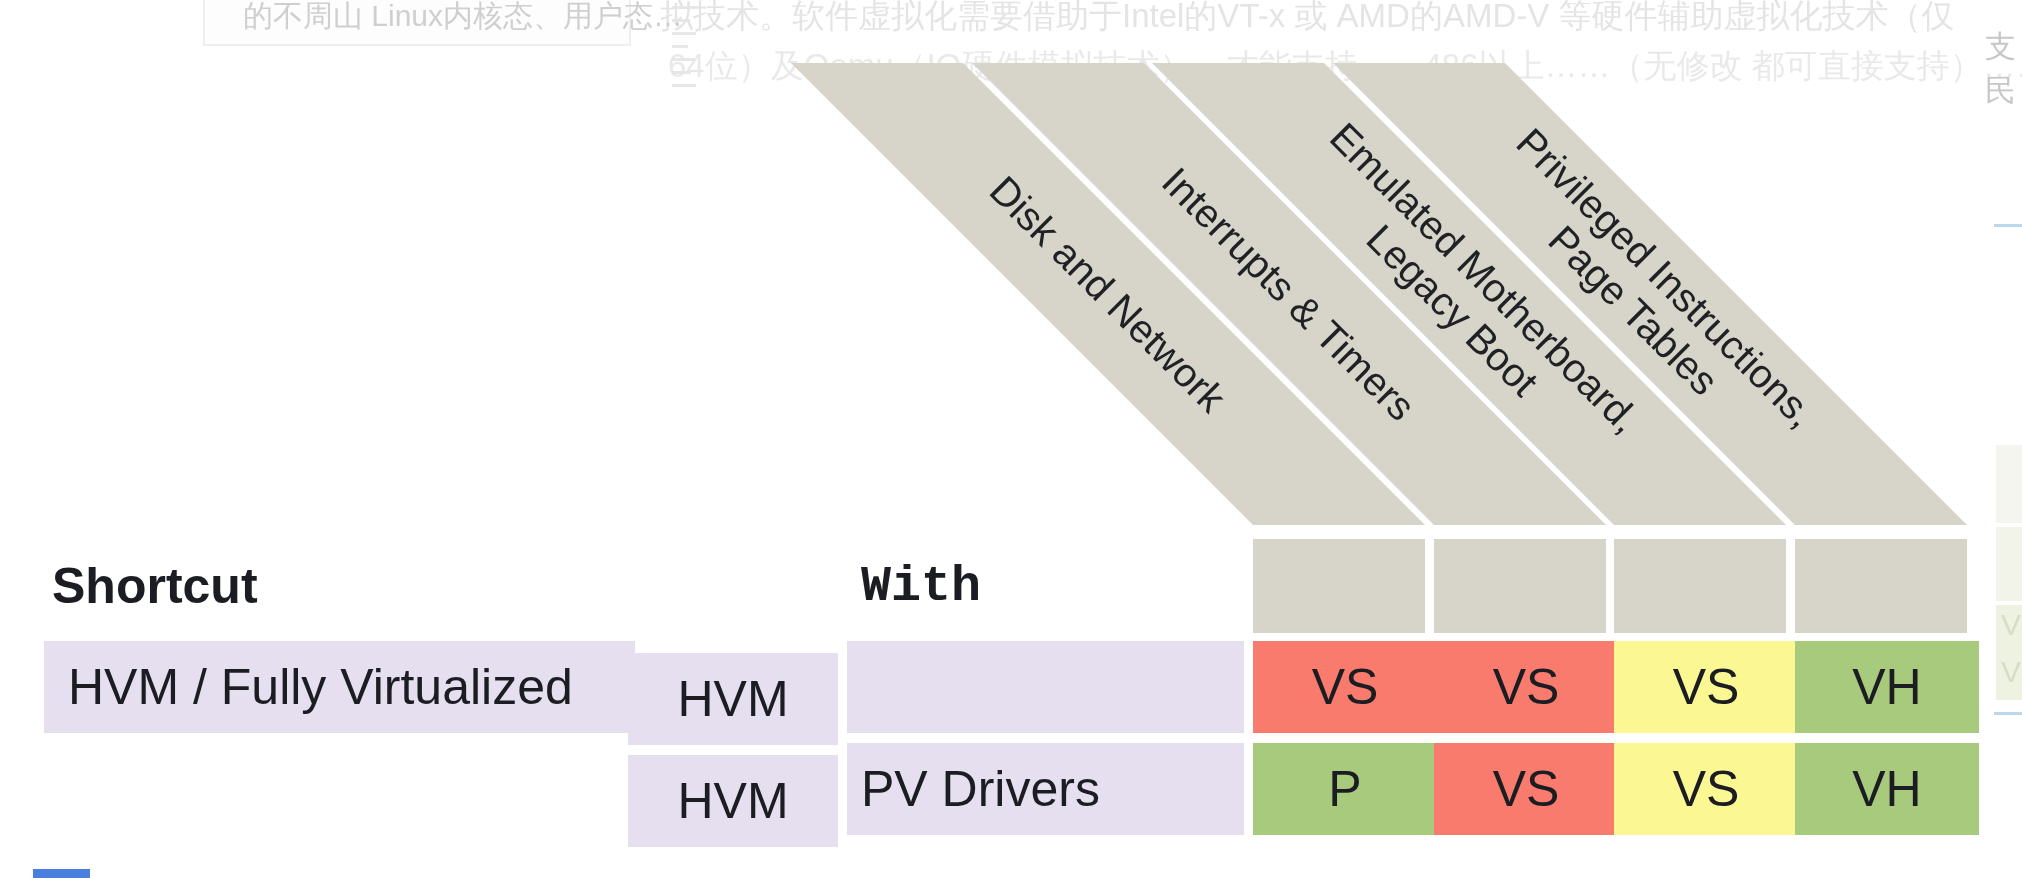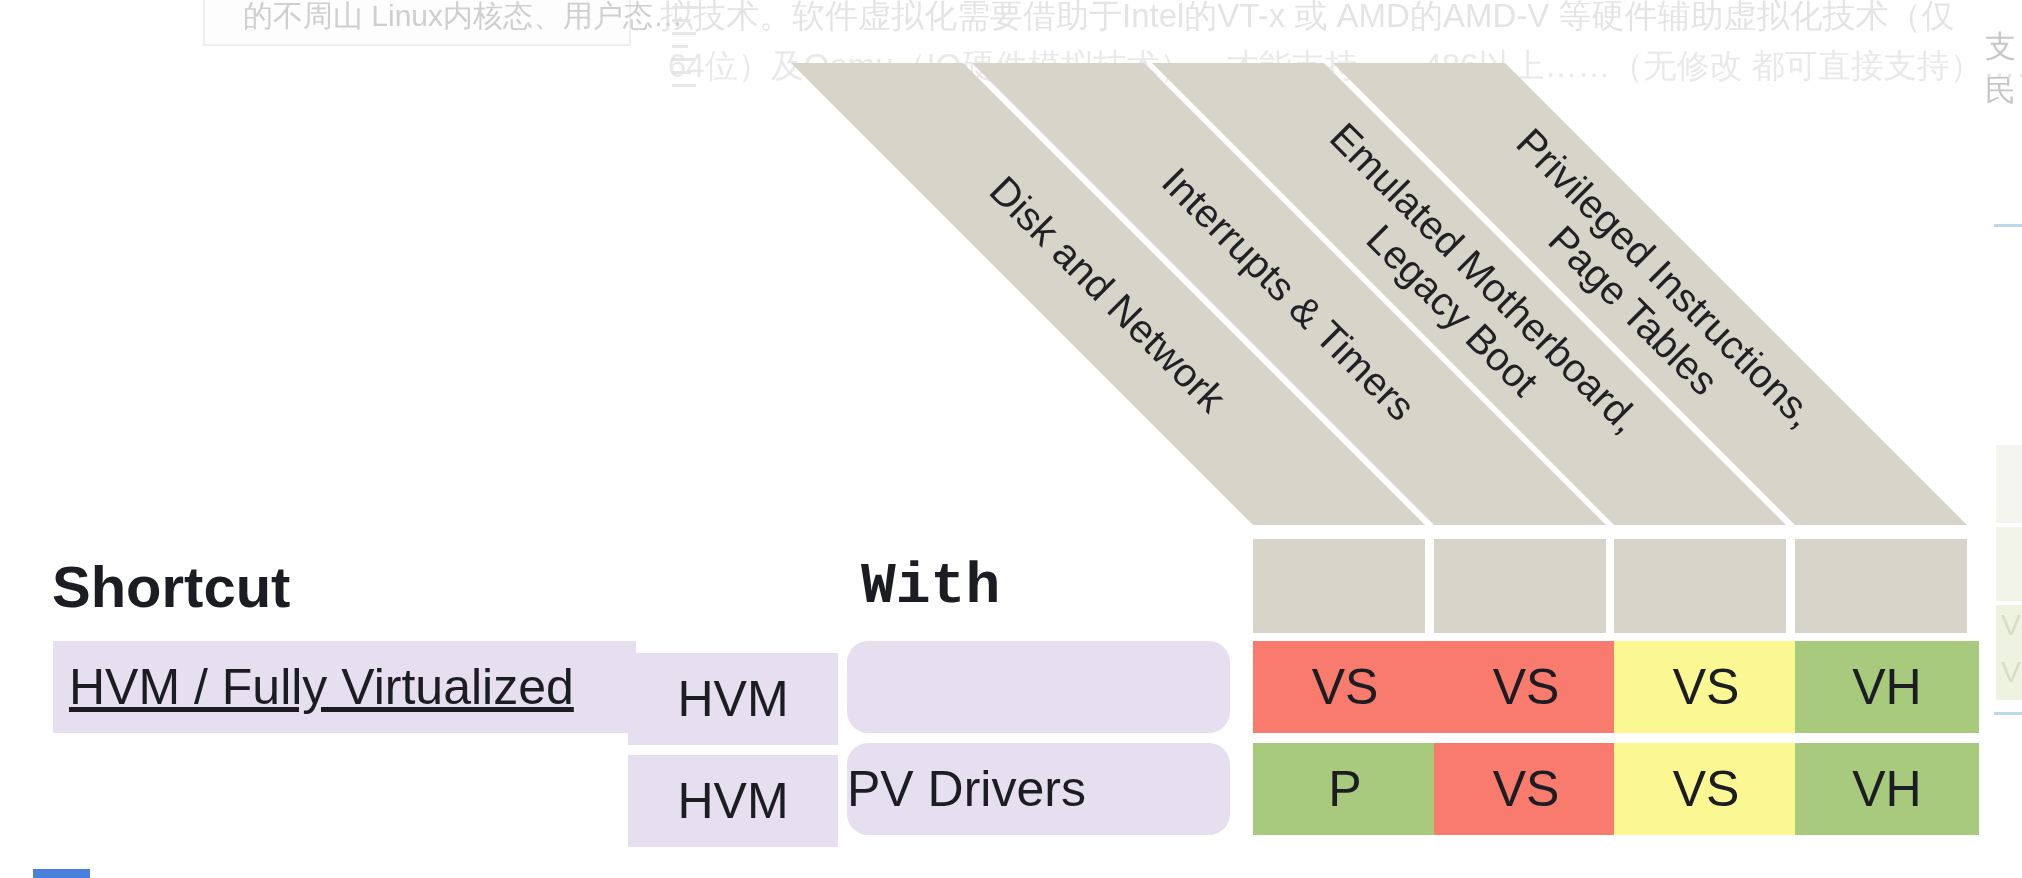--- a/index.html
+++ b/index.html
@@ -30,30 +30,30 @@
     font-size:40px;line-height:46px;text-align:center;color:#1f2125;}
   .band-label .inner{transform:translateY(-50%);}
   .band-label .inner span{display:block;}
   .band-label.c1{left:877px}.band-label.c2{left:1058px}
   .band-label.c3{left:1238px}.band-label.c4{left:1419px}
   
   .colhead{position:absolute;top:539px;width:172px;height:94px;}
   .colhead.c1{left:1253px}.colhead.c2{left:1434px}.colhead.c3{left:1614px}.colhead.c4{left:1795px}
   
   .thead{position:absolute;top:539px;height:94px;display:flex;align-items:center;
-    font-weight:bold;font-size:58px;}
+    font-weight:bold;font-size:50px;}
   .thead.shortcut{left:52px;}
   .thead.mode{left:628px;width:210px;justify-content:center;}
   .thead.with{left:861px;font-family:Liberation Mono, monospace;}
   
   .cell{position:absolute;height:92px;display:flex;align-items:center;font-size:50px;}
   .r1{top:641px}.r2{top:743px}
-  .cell.shortcut{left:53px;width:567px;padding-left:16px;background:var(--lavender,#e6dff0);text-decoration:underline;}
+  .cell.shortcut{left:44px;width:567px;padding-left:24px;background:var(--lavender,#e6dff0);}
   .cell.mode{left:628px;width:210px;justify-content:center;background:var(--lavender,#e6dff0);margin-top:12px;}
-  .cell.with{left:847px;width:383px;background:var(--lavender,#e6dff0);border-radius:21px;}
+  .cell.with{left:847px;width:383px;padding-left:14px;background:var(--lavender,#e6dff0);}
   .cell.val{width:184px;justify-content:center;}
   .cell.val.c1{left:1253px}.cell.val.c2{left:1434px}
   .cell.val.c3{left:1614px}.cell.val.c4{left:1795px}
 </style>
 </head>
 <body>
 
 <div class="stage">
 
   <div class="bgbox"></div>

